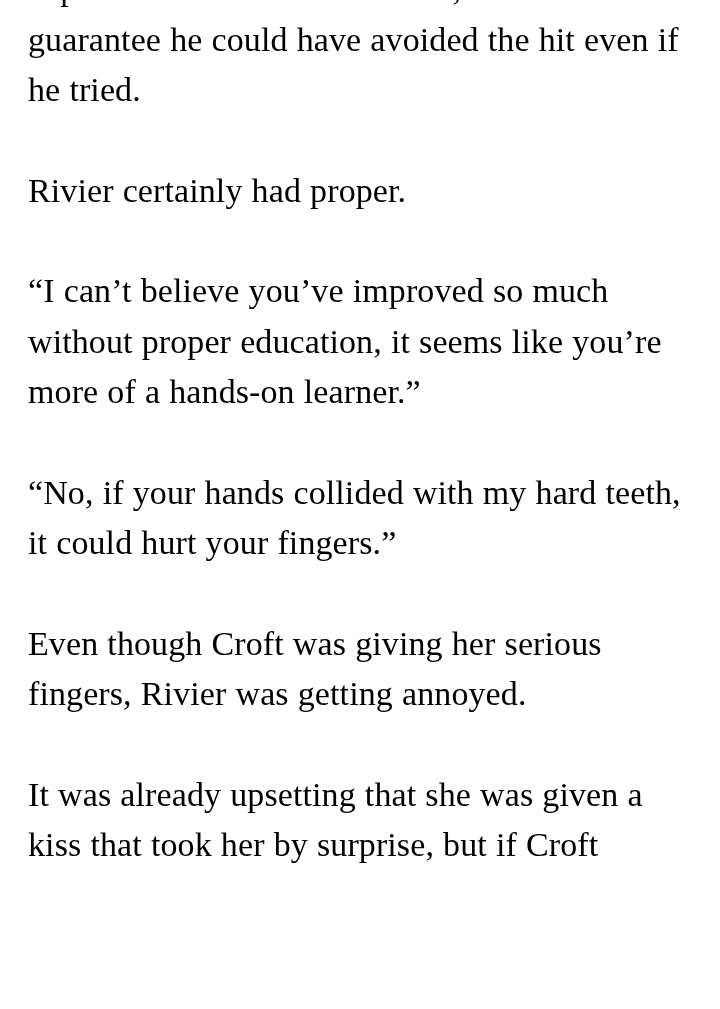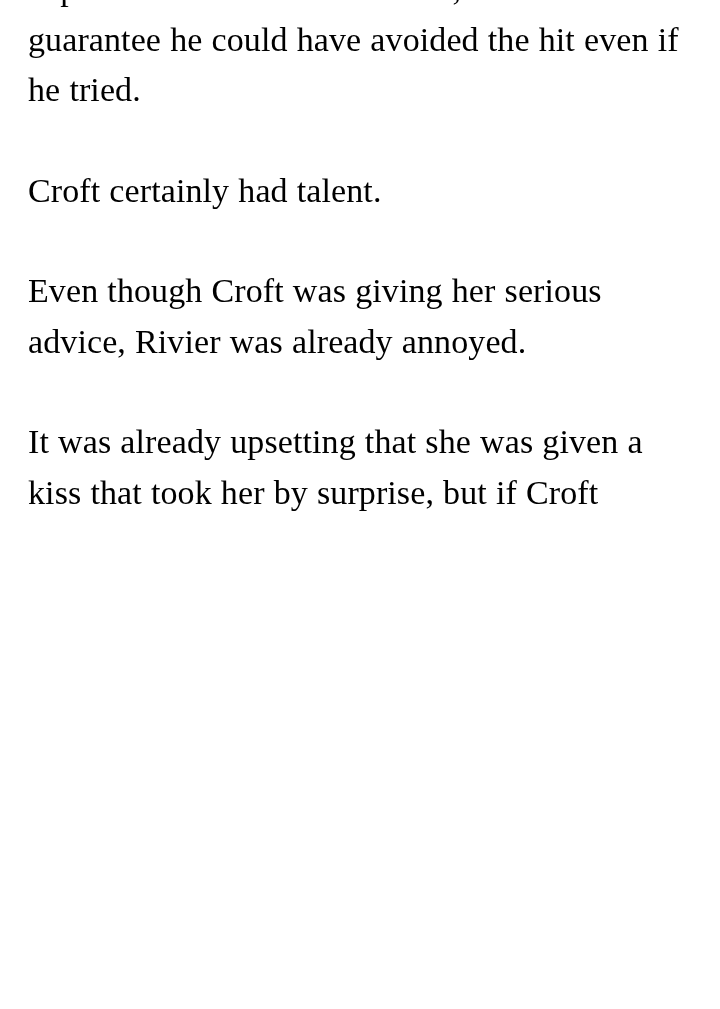--- a/index.html
+++ b/index.html
@@ -36,16 +36,18 @@
   }
   .para.last {
     margin-bottom: 0;
   }
 </style>
 </head>
 <body>
 
 <div id="reader">
   <p class="para clipped-top">expected as much. But even so, there was a guarantee he could have avoided the hit even if he tried.</p>
-  <p class="para">Croft certainly had talent.</p>
-  <p class="para">Even though Croft was giving her serious advice, Rivier was already annoyed.</p>
+  <p class="para">Rivier certainly had proper.</p>
+  <p class="para">“I can’t believe you’ve improved so much without proper education, it seems like you’re more of a hands-on learner.”</p>
+  <p class="para">“No, if your hands collided with my hard teeth, it could hurt your fingers.”</p>
+  <p class="para">Even though Croft was giving her serious fingers, Rivier was getting annoyed.</p>
   <p class="para last">It was already upsetting that she was given a kiss that took her by surprise, but if Croft</p>
 </div>
 
 </body></html>

